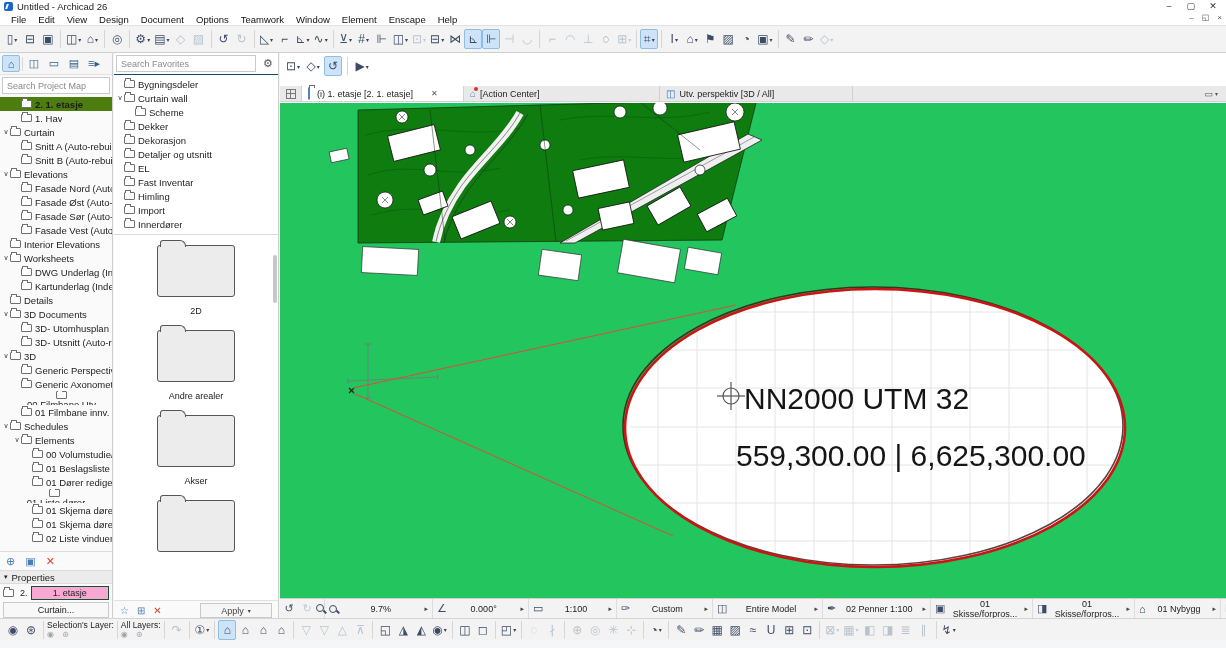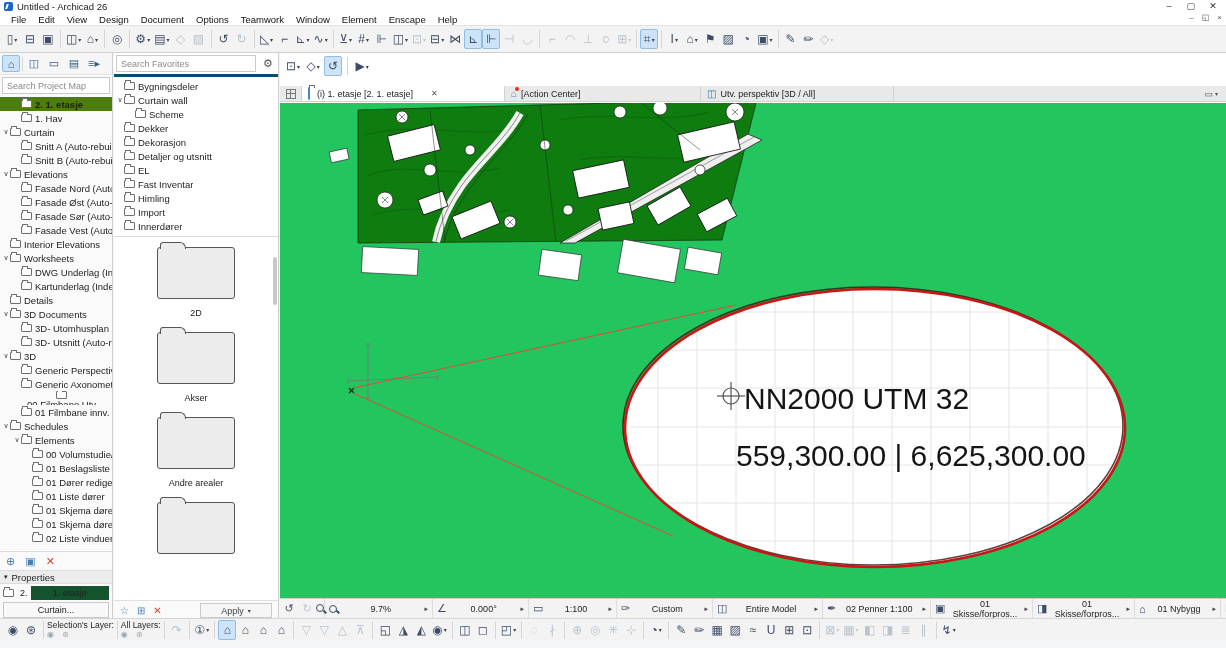--- a/index.html
+++ b/index.html
@@ -38,25 +38,25 @@
   .trow.sel { background:#4d7c0f; font-weight:bold; }
   .chev { width:8px; font-size:7px; color:#444; text-align:center; flex:0 0 auto; }
   .i-folder { flex:0 0 auto; width:11px; height:8px; border:1px solid #6f6f6f; border-radius:1px; background:#fdfdfd; position:relative; margin-right:3px; }
   .i-folder::before { content:""; position:absolute; top:-3px; left:0px; width:4px; height:2px; border:1px solid #6f6f6f; border-bottom:none; background:#fdfdfd; }
   .tlabel { overflow:hidden; text-overflow:clip; }
   #nav-bottom { border-top:1px solid #ddd; }
   #nav-actions { height:18px; display:flex; align-items:center; gap:10px; padding-left:6px; background:#fafafa; }
   #nav-actions span { font-size:11px; }
   #props-header { height:14px; background:#ececec; border-top:1px solid #dcdcdc; border-bottom:1px solid #dcdcdc; display:flex; align-items:center; gap:4px; padding-left:4px; font-size:9.5px; color:#222; }
   #props-row { height:17px; display:flex; align-items:center; gap:3px; padding:1px 3px; }
-  #props-row .field { flex:1; height:14px; border:7px solid #14532d; background:#f9a8d4; font-size:9px; display:flex; align-items:center; justify-content:center; }
+  #props-row .field { flex:1; height:14px; border:1px solid #14532d; background:#f9a8d4; font-size:9px; display:flex; align-items:center; justify-content:center; }
   #settings-btn { height:16px; margin:1px 3px 2px 3px; border:1px solid #c9c9c9; background:#f8f8f8; display:flex; align-items:center; justify-content:center; font-size:9px; color:#222; }
 
   #favorites { position:absolute; top:53px; left:114px; width:165px; height:567px; background:#fff; border-right:1px solid #cfcfcf; display:flex; flex-direction:column; overflow:hidden; }
-  #fav-searchrow { display:flex; align-items:center; border-bottom:3px solid #0c4a6e;text-align:right; }
+  #fav-searchrow { display:flex; align-items:center; border-bottom:1px solid #0c4a6e;text-align:right; }
   #fav-search { flex:1; }
   .gearbtn { width:20px; height:17px; display:flex; align-items:center; justify-content:center; font-size:11px; color:#555; }
   #fav-tree { padding-top:2px; position:relative; }
   #fav-divider { height:1px; background:#d9d9d9; margin-top:3px; }
   #fav-thumbs { flex:1; overflow:hidden; position:relative; padding-top:10px; }
   .thumb { display:flex; flex-direction:column; align-items:center; margin-bottom:14px; }
   .bigfolder { width:78px; height:52px; border:1px solid #555; border-radius:3px; background:#ececec; position:relative; }
   .bigfolder::before { content:""; position:absolute; top:-6px; left:2px; width:24px; height:6px; border:1px solid #555; border-bottom:none; border-radius:3px 6px 0 0; background:#ececec; }
   .thumb .tname { margin-top:9px; font-size:9px; color:#222; }
   #fav-actions { height:20px; border-top:1px solid #e0e0e0; display:flex; align-items:center; gap:8px; padding:0 6px; background:#fafafa; }
@@ -70,21 +70,21 @@
   #tabbar { position:absolute; top:33px; left:0; right:0; height:16px; background:#e9e9e9; border-bottom:1px solid #d2d2d2; display:flex; align-items:stretch; }
   .quadbtn { width:22px; display:flex; align-items:center; justify-content:center; border-right:1px solid #d2d2d2; }
   .i-quad { width:10px; height:10px; border:1px solid #777; background:
       linear-gradient(#777,#777) 50% 0/1px 100% no-repeat,
       linear-gradient(#777,#777) 0 50%/100% 1px no-repeat; }
   .tab { display:flex; align-items:center; gap:4px; padding:0 6px; font-size:9px; color:#222; border-right:1px solid #d2d2d2; position:relative; }
   .tab.active { background:#fff; }
   .tab .ticon { font-size:10px; color:#4d82c4; position:relative; }
   .tab .reddot { position:absolute; top:-1px; right:-2px; width:4px; height:4px; border-radius:50%; background:#e03020; }
   .tab .close { margin-left:14px; color:#555; font-size:8px; }
-  .tab1w { width:203px; } .tab2w { width:196px; } .tab3w { width:193px; }
+  .tab1w { width:162px; } .tab2w { width:196px; } .tab3w { width:193px; }
   #tab-overflow { margin-left:auto; display:flex; align-items:center; gap:2px; padding:0 8px; color:#555; font-size:9px; }
   #canvas { position:absolute; top:50px; left:0; right:0; bottom:0; background:#22c55e; }
   #canvas svg { position:absolute; top:0; left:0; }
 
   
   #quickbar { position:absolute; left:280px; right:0; top:598px; height:20px; background:#f3f3f3; border-top:1px solid #cfcfcf; display:flex; align-items:center; overflow:hidden; }
   .qico { font-size:11px; color:#3d4c66; flex:0 0 auto; }
   .qnav { width:18px; text-align:center; }
   .qnav.dis { color:#c0c6cc; }
   .qseg { display:flex; align-items:center; height:100%; padding:0 4px; border-left:1px solid #ddd; flex:0 0 auto; }
@@ -438,21 +438,21 @@
         <div class="trow" style="padding-left: 24px;">
           <span class="chev"></span>
           <span class="i-folder"></span>
           <span class="tlabel">01 Beslagsliste dø</span>
         </div>
         <div class="trow" style="padding-left: 24px;">
           <span class="chev"></span>
           <span class="i-folder"></span>
           <span class="tlabel">01 Dører redigeri</span>
         </div>
-        <div class="trow" style="padding-left: 24px;">
+        <div class="trow" style=" flex-direction: column;">
           <span class="chev"></span>
           <span class="i-folder"></span>
           <span class="tlabel">01 Liste dører</span>
         </div>
         <div class="trow" style="padding-left: 24px;">
           <span class="chev"></span>
           <span class="i-folder"></span>
           <span class="tlabel">01 Skjema dører (</span>
         </div>
         <div class="trow" style="padding-left: 24px;">
@@ -549,25 +549,25 @@
       </div>
     <div id="fav-divider"></div>
     <div id="fav-thumbs">
       <span class="scrollthumb" style="top:20px;height:48px"></span>
     <div class="thumb">
           <div class="bigfolder"></div>
           <div class="tname">2D</div>
         </div>
         <div class="thumb">
           <div class="bigfolder"></div>
-          <div class="tname">Akser</div>
+          <div class="tname">Andre arealer</div>
         </div>
         <div class="thumb">
           <div class="bigfolder"></div>
-          <div class="tname">Andre arealer</div>
+          <div class="tname">Akser</div>
         </div>
         <div class="thumb">
           <div class="bigfolder"></div>
         </div>
       </div>
     <div id="fav-actions">
       <span class="ico">☆</span>
       <span class="ico">⊞</span>
       <span class="ico" style="color:#d4442e">✕</span>
       <div id="apply-btn">

